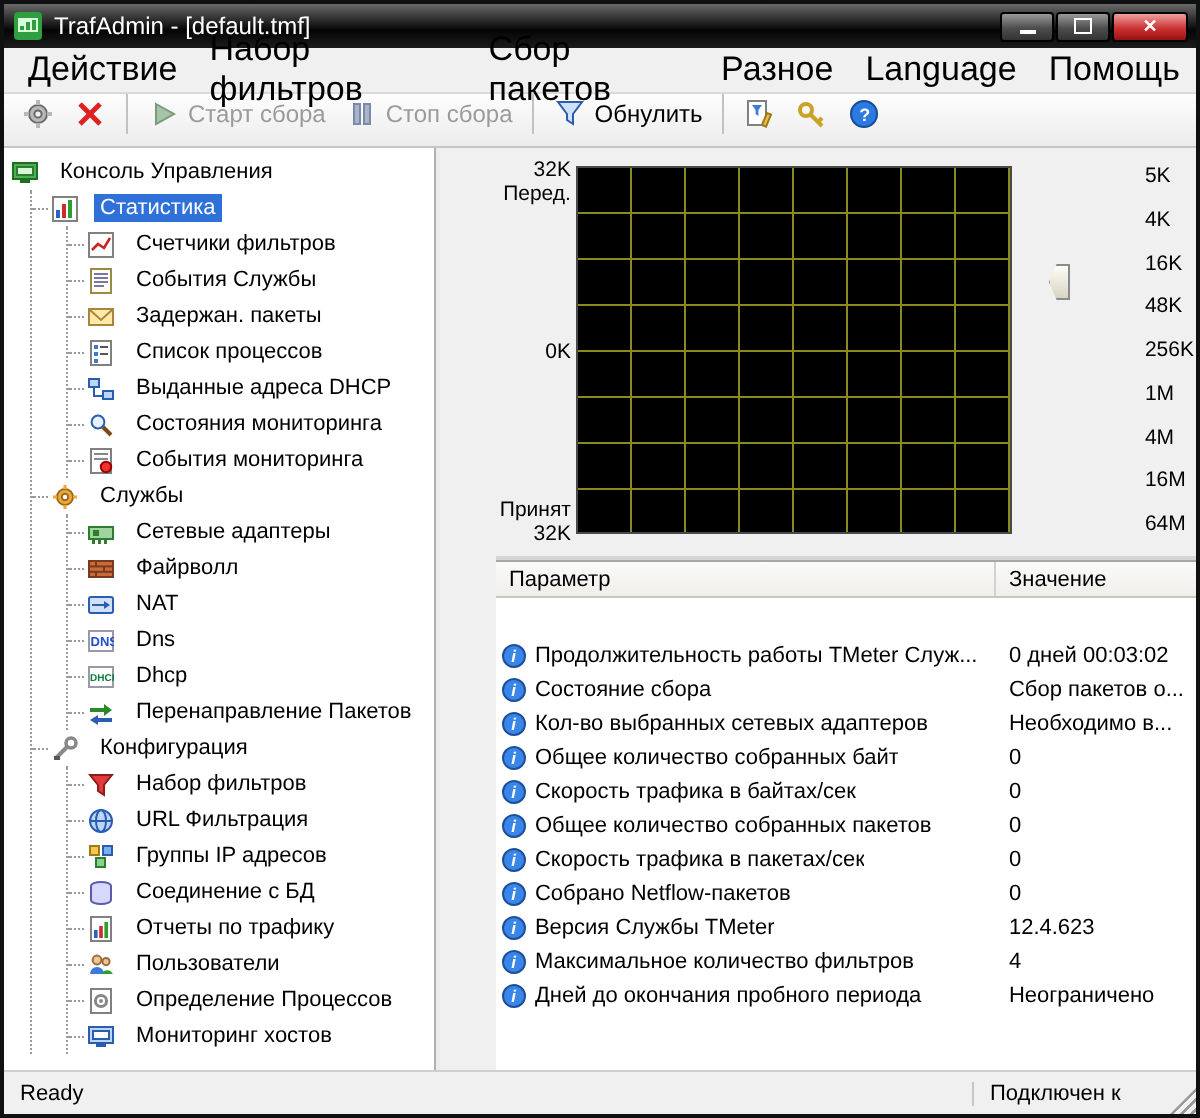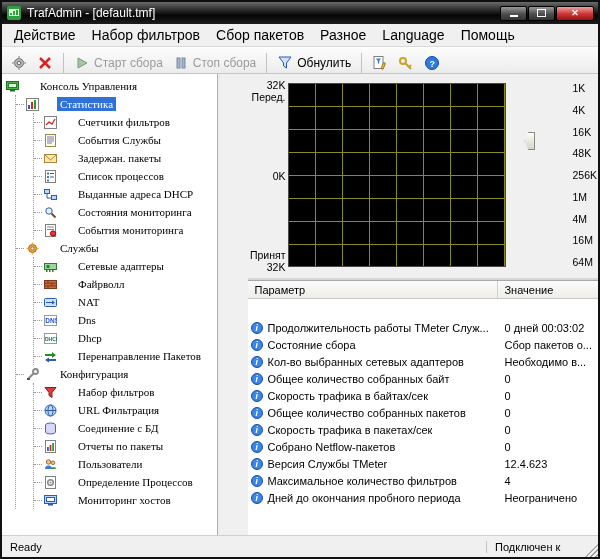--- a/index.html
+++ b/index.html
@@ -24,42 +24,42 @@
     background:linear-gradient(180deg,#9a9a9a,#4d4d4d 55%,#333);
     display:flex; align-items:center; justify-content:center; color:#fff;
   }
   .wb.min::before { content:""; width:8px; border-bottom:2px solid #fff; margin-top:5px; }
   .wb.max::before { content:""; width:7px; height:6px; border:1px solid #fff; }
   .wb.close { width:38px; background:linear-gradient(180deg,#f0a0a0,#c33 55%,#911); }
   .wb.close::before { content:"\2715"; font-size:9px; font-weight:bold; }
   
   .menubar {
     height:23px; display:flex; align-items:center; padding-left:4px;
-    background:#f0f0f0; border-bottom:1px solid #dadada; font-size:14px;
+    background:#f0f0f0; border-bottom:1px solid #dadada; font-size:17px;
   }
   .menu-item { padding:3px 8px; }
   
   .toolbar {
-    height:27px; display:flex; align-items:flex-end; padding:0 5px; gap:2px;
+    height:27px; display:flex; align-items:flex-start; padding:0 5px; gap:2px;
     background:linear-gradient(180deg,#fdfdfd,#ececec); border-bottom:1px solid #c6c6c6;
     font-size:12px;
   }
   .tbtn { display:flex; align-items:center; gap:4px; padding:2px 4px; border-radius:2px; }
   .tbtn .lbl { white-space:nowrap; }
   .tbtn.disabled .lbl { color:#9b9b9b; }
   .tsep { width:1px; height:20px; background:#c2c2c2; margin:0 4px; }
   .icon { display:inline-flex; align-items:center; justify-content:center; }
   
   .main { display:flex; height:461px; }
   .tree {
     width:233px; background:#fff; border-right:1px solid #b0b0b0;
     padding:3px 0 0 4px; overflow:hidden;
   }
   .titem { display:flex; align-items:center; height:18px; white-space:nowrap; }
-  .titem .lab { padding:1px 3px; margin-left:18px;font-family:Liberation Serif, serif; }
+  .titem .lab { padding:1px 3px; margin-left:8px; }
   .titem.selected .lab { background:#2f71d9; color:#fff; }
   .gwrap { margin-left:9px; border-left:1px dotted #9a9a9a; }
   .cwrap { margin-left:17px; border-left:1px dotted #9a9a9a; }
   .titem.lvl1::before, .titem.lvl2::before {
     content:""; width:8px; border-top:1px dotted #9a9a9a; margin-right:2px; flex:none;
   }
   .splitter { width:3px; background:#ececec; cursor:col-resize; }
   .right { flex:1; display:flex; flex-direction:column; background:#f0f0f0;margin-left:28px; }
   
   .graphpane { height:206px; display:flex; border-bottom:2px solid #d6d6d6; }
@@ -423,36 +423,46 @@
                   <circle cx="6.5" cy="6.5" r="5.5" fill="#bcd6f7" stroke="#2a5db0"></circle>
                   <ellipse cx="6.5" cy="6.5" rx="2.5" ry="5.5" fill="none" stroke="#2a5db0"></ellipse>
                   <line x1="1" y1="6.5" x2="12" y2="6.5" stroke="#2a5db0"></line>
                 </svg>
               </span>
               <span class="lab">URL Фильтрация</span>
             </div>
             <div class="titem lvl2">
               <span class="icon">
                 <svg width="13" height="13">
+                  <rect x="1" y="1" width="4.5" height="4.5" fill="#f7c64a" stroke="#9a7a1d"></rect>
+                  <rect x="7.5" y="1" width="4.5" height="4.5" fill="#7ab0f0" stroke="#2a5db0"></rect>
+                  <rect x="4" y="7" width="4.5" height="4.5" fill="#8ad08a" stroke="#2e7d2e"></rect>
+                </svg>
+              </span>
+              <span class="lab">Группы IP адресов</span>
+            </div>
+            <div class="titem lvl2">
+              <span class="icon">
+                <svg width="13" height="13">
                   <ellipse cx="6.5" cy="3" rx="5" ry="2" fill="#d8d8ff" stroke="#5a5ab0"></ellipse>
                   <path d="M1.5 3 L1.5 10 A5 2 0 0 0 11.5 10 L11.5 3" fill="#d8d8ff" stroke="#5a5ab0"></path>
                 </svg>
               </span>
               <span class="lab">Соединение с БД</span>
             </div>
             <div class="titem lvl2">
               <span class="icon">
                 <svg width="13" height="13">
                   <rect x="1.5" y="0.5" width="10" height="12" fill="#fff" stroke="#808080"></rect>
                   <rect x="3" y="7" width="1.8" height="4" fill="#2a62c9"></rect>
                   <rect x="5.6" y="5" width="1.8" height="6" fill="#cc2b2b"></rect>
                   <rect x="8.2" y="3" width="1.8" height="8" fill="#2e9e2e"></rect>
                 </svg>
               </span>
-              <span class="lab">Отчеты по пакеты</span>
+              <span class="lab">Отчеты по трафику</span>
             </div>
             <div class="titem lvl2">
               <span class="icon">
                 <svg width="13" height="13">
                   <circle cx="4.5" cy="4" r="2.2" fill="#f0c49a" stroke="#9a6a3a"></circle>
                   <path d="M1 11 A3.5 3.5 0 0 1 8 11 Z" fill="#3a7ad9"></path>
                   <circle cx="9" cy="4.8" r="1.8" fill="#f0c49a" stroke="#9a6a3a"></circle>
                   <path d="M6.8 11 A3 3 0 0 1 12.4 11 Z" fill="#2e9e2e"></path>
                 </svg>
               </span>
@@ -489,21 +499,21 @@
           <span class="gl gl-txmax">32K</span>
           <span class="gl gl-tx">Перед.</span>
           <span class="gl gl-zero">0K</span>
           <span class="gl gl-rx">Принят</span>
           <span class="gl gl-rxmax">32K</span>
         </div>
         <div class="gplot"></div>
         <div class="gscale">
           <span class="thumb"></span>
           <div class="ticks" id="scaleticks">
-              <div class="tick">1K</div>
+              <div class="tick">5K</div>
               <div class="tick">4K</div>
               <div class="tick">16K</div>
               <div class="tick">48K</div>
               <div class="tick">256K</div>
               <div class="tick">1M</div>
               <div class="tick">4M</div>
               <div class="tick">16M</div>
               <div class="tick">64M</div>
             </div>
         </div>

